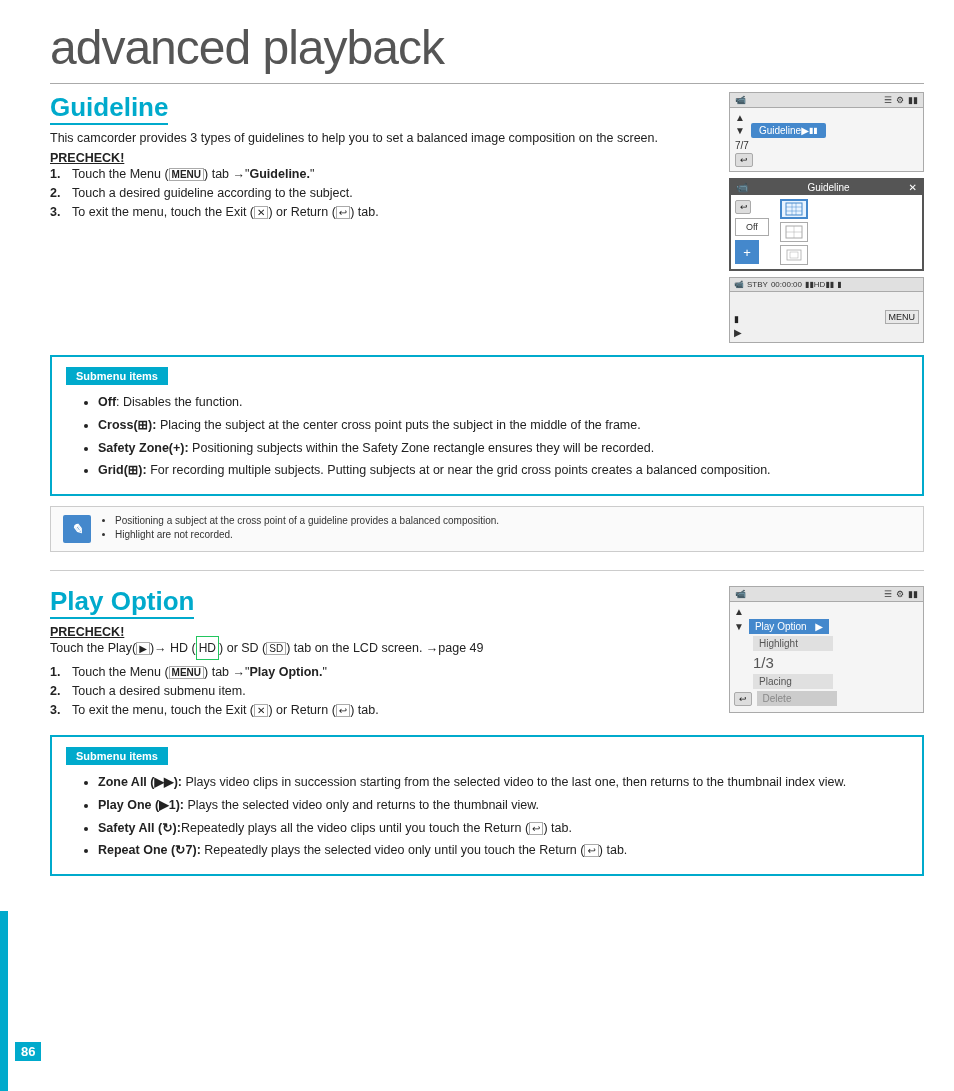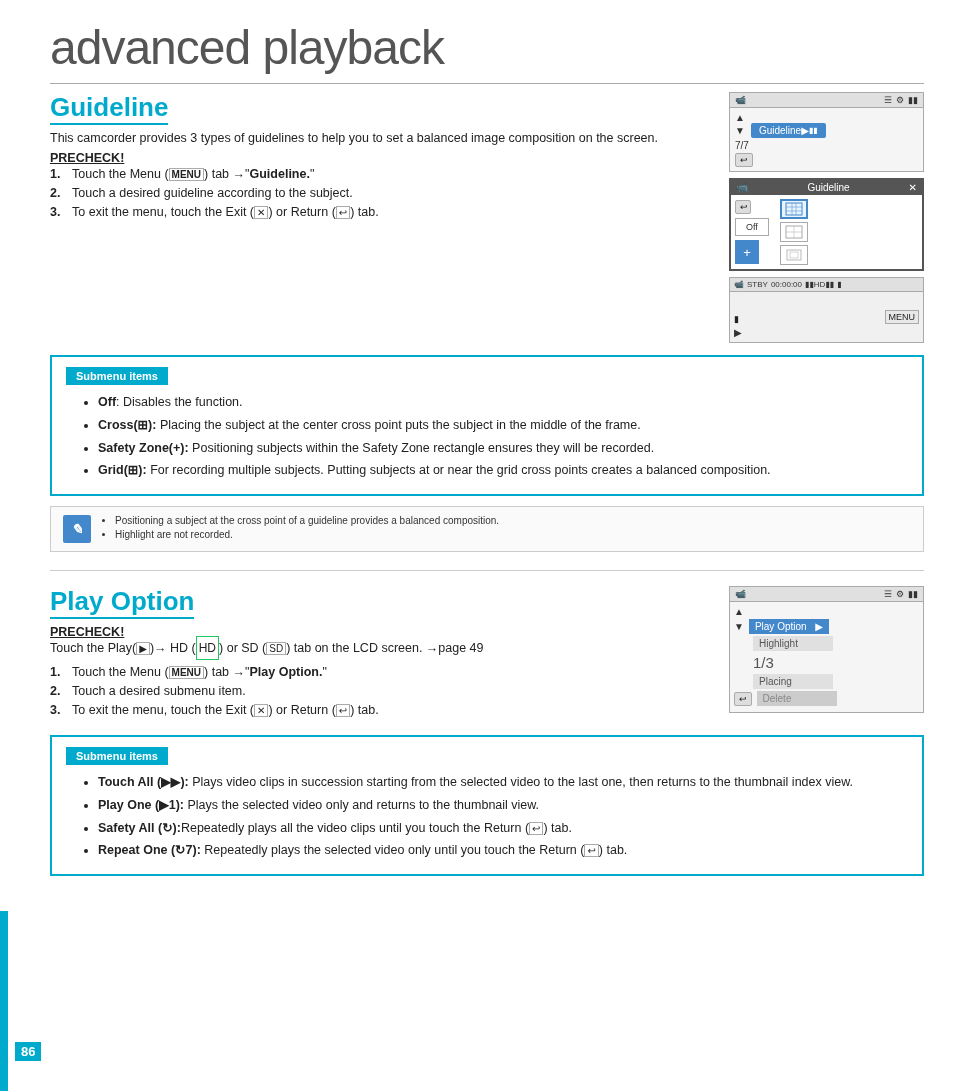--- a/index.html
+++ b/index.html
@@ -644,19 +644,19 @@
             </div>
           </div>
         </div>
       </div>
     </div>
   </div>
 
   <div class="submenu-box">
     <div class="submenu-title">Submenu items</div>
     <ul class="submenu-list">
-      <li><b>Touch All (▶▶):</b> Plays video clips in succession starting from the selected video to the last one, then returns to the thumbnail index view.</li>
+      <li><b>Zone All (▶▶):</b> Plays video clips in succession starting from the selected video to the last one, then returns to the thumbnail index view.</li>
       <li><b>Play One (▶1):</b> Plays the selected video only and returns to the thumbnail view.</li>
       <li><b>Safety All (↻):</b>Repeatedly plays all the video clips until you touch the Return (<span style="font-size:10px;border:1px solid #aaa;padding:0 2px;">↩</span>) tab.</li>
       <li><b>Repeat One (↻7):</b> Repeatedly plays the selected video only until you touch the Return (<span style="font-size:10px;border:1px solid #aaa;padding:0 2px;">↩</span>) tab.</li>
     </ul>
   </div>
 </div>
 
 </body></html>

